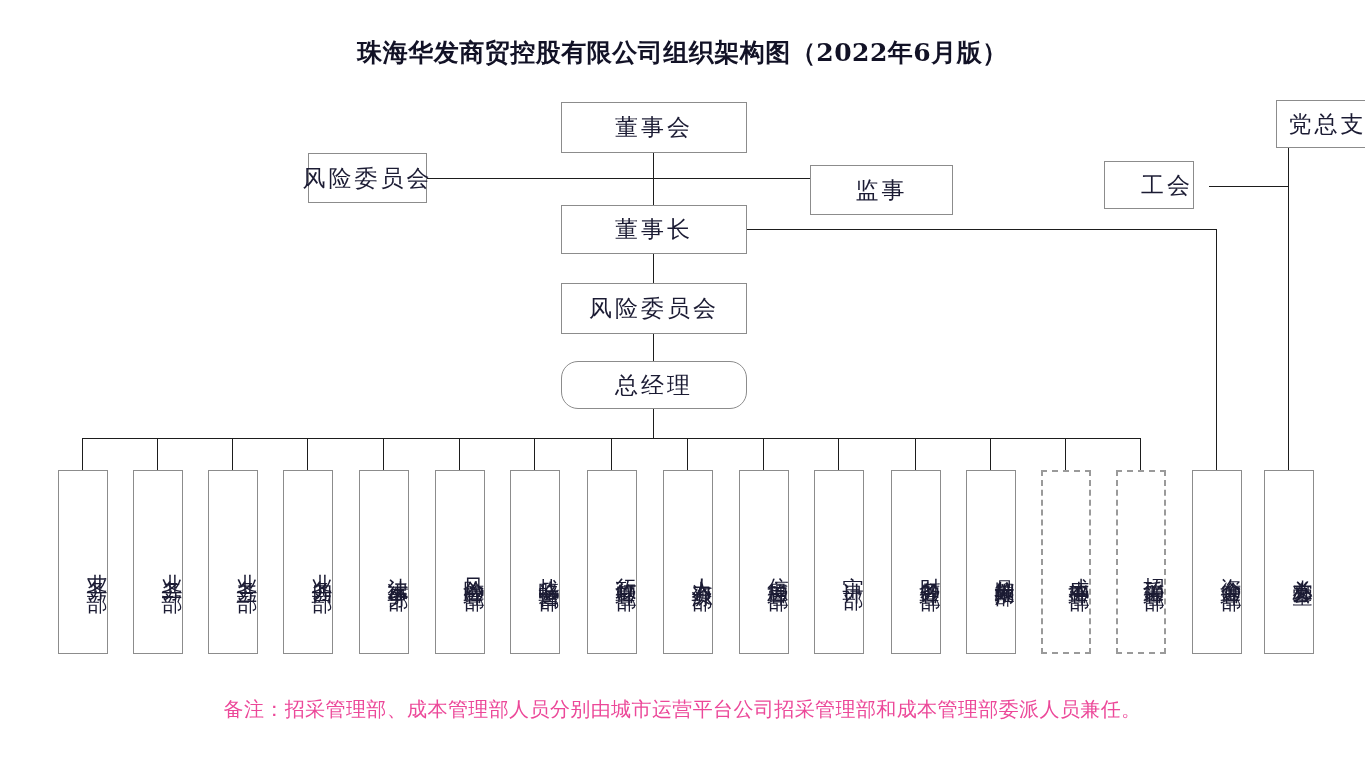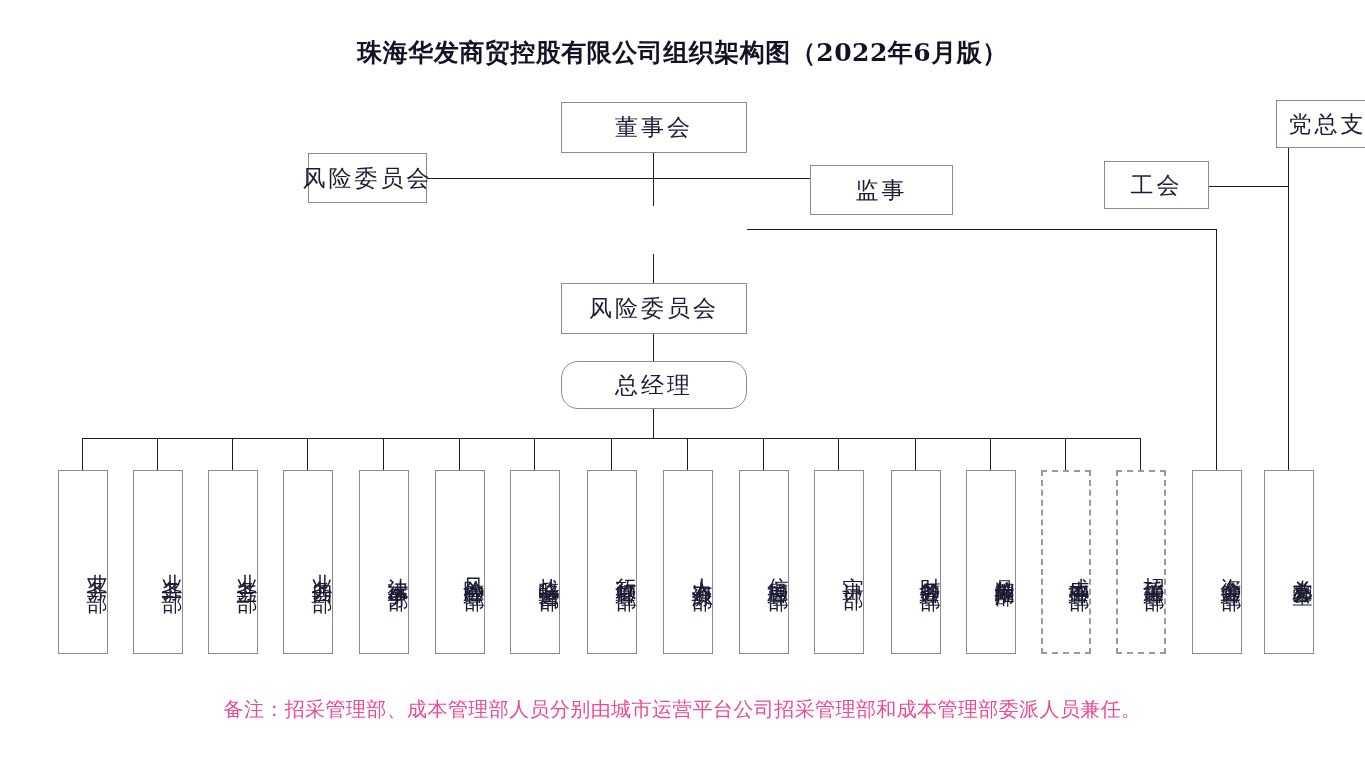--- a/index.html
+++ b/index.html
@@ -113,34 +113,37 @@
   </div>
 
   <div class="node horiz" style="left:308px; top:153px; width:119px; height:50px;align-items:center;">
     <span>风险委员会</span>
   </div>
 
   <div class="node horiz" style="left:810px; top:153px; width:143px; height:50px;margin-top:12px;">
     <span>监事</span>
   </div>
 
+  <div class="node horiz" style="left:561px; top:205px; width:186px; height:49px;">
+    <span>董事长</span>
+  </div>
 
   <div class="node horiz" style="left:561px; top:283px; width:186px; height:51px;">
     <span>风险委员会</span>
   </div>
 
   <div class="node horiz" style="left:561px; top:361px; width:186px; height:48px;border-radius:17px;">
     <span>总经理</span>
   </div>
 
   <div class="node horiz" style="left:1236px; top:100px; width:103px; height:48px;margin-left:40px;">
     <span>党总支</span>
   </div>
 
-  <div class="node horiz" style="left:1104px; top:161px; width:105px; height:48px;">
+  <div class="node horiz" style="left:1104px; top:161px; width:90px; height:48px;justify-content:flex-end;">
     <span>工会</span>
   </div>
 
   <div class="ln v" style="left:653px; top:153px; height:53px;"></div>
 
   <div class="ln h" style="left:427px; top:178px; width:383px;"></div>
 
   <div class="ln v" style="left:653px; top:254px; height:30px;"></div>
 
   <div class="ln v" style="left:653px; top:334px; height:28px;"></div>

